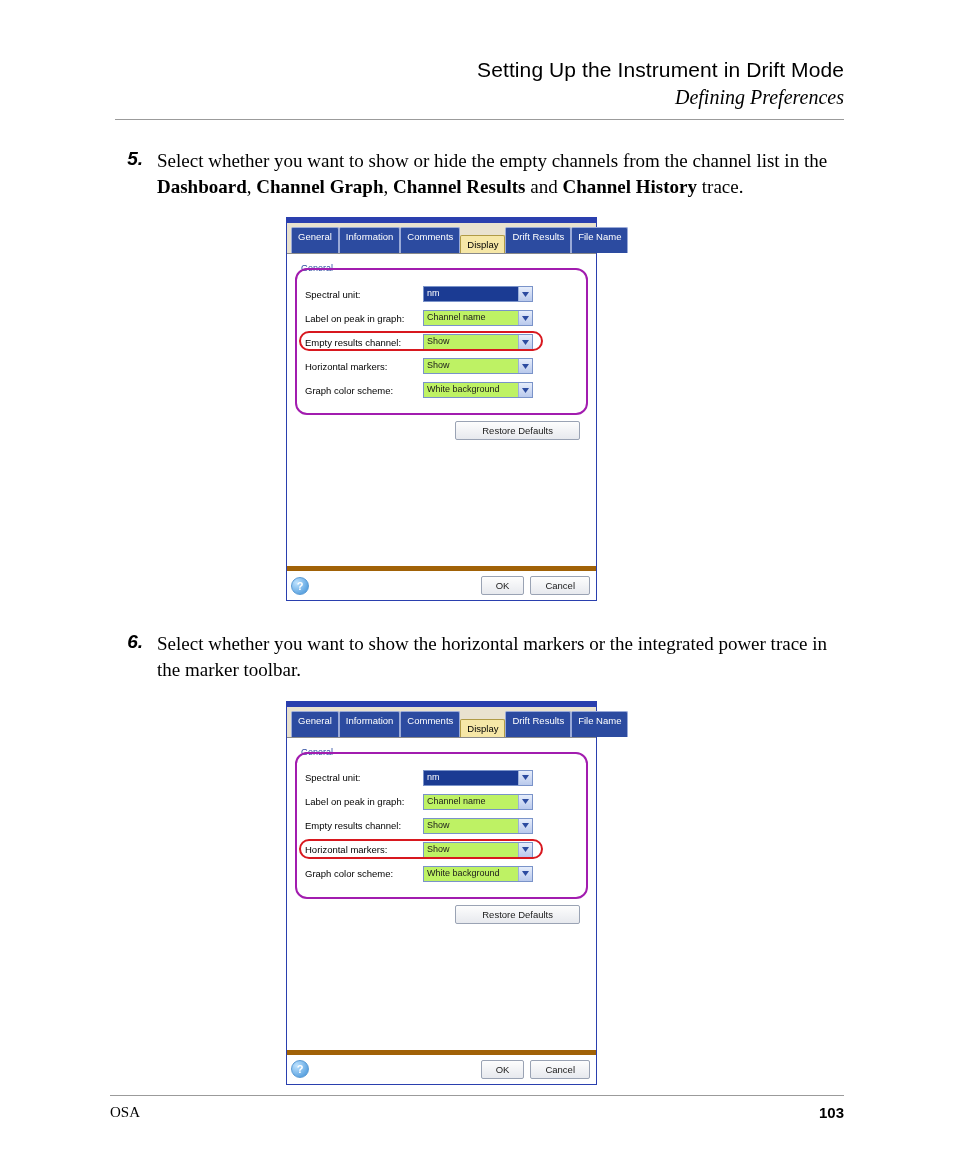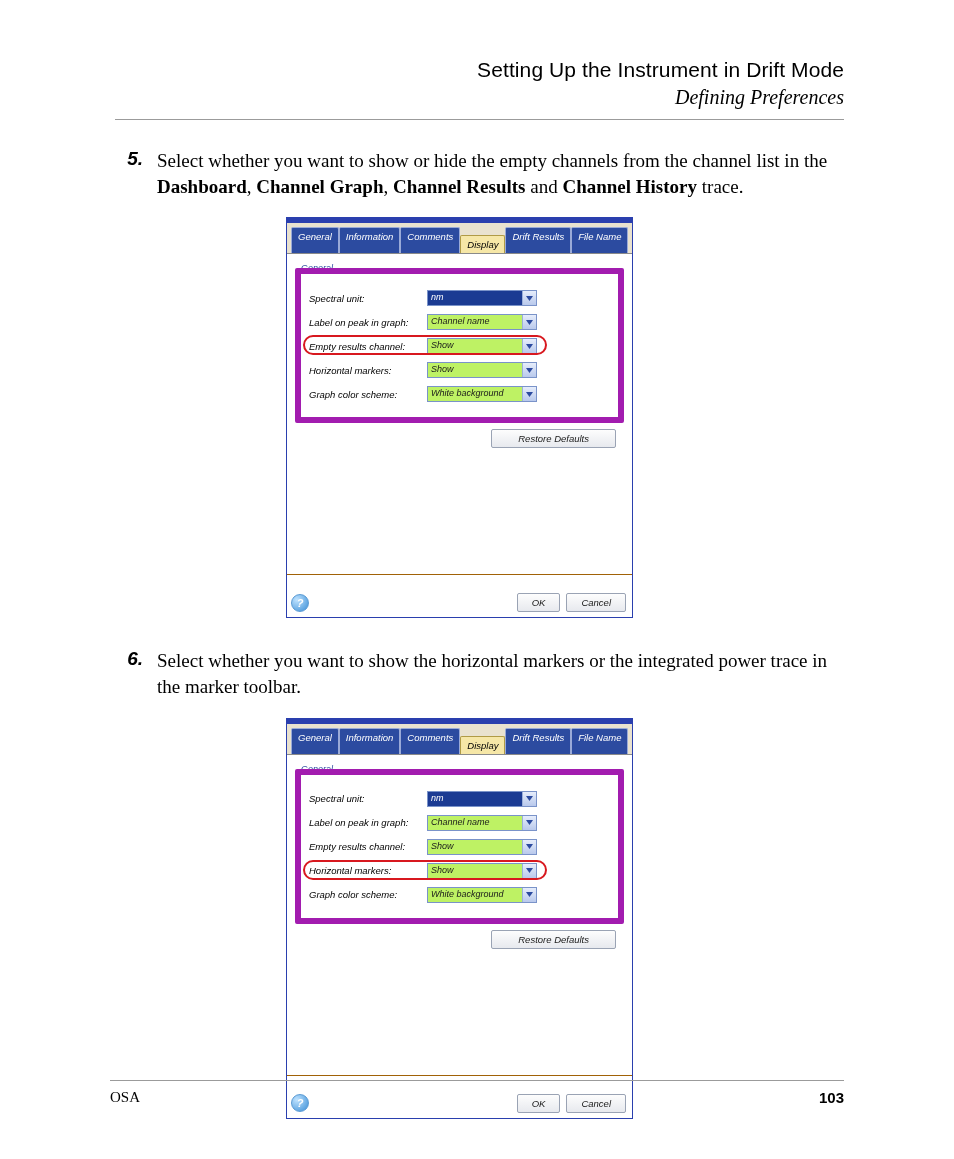--- a/index.html
+++ b/index.html
@@ -29,29 +29,28 @@
     width: 42px;
     text-align: right;
     padding-right: 14px;
     flex: 0 0 42px;
   }
   .step-body { font-size: 19px; line-height: 1.35; flex: 1; }
   .step-body .b { font-weight: 700; }
 
   
   .shot {
-    width: 347px;
+    width: 311px;
     margin: 18px 0 30px 171px;
     border: 1px solid #2a3fae;
     border-top-width: 6px;
     background: #fff;
     font-family: Arial, Helvetica, sans-serif;
     font-size: 10px;
     color: #1a1a1a;
-    font-style: italic;
   }
   .tabs {
     display: flex;
     background: #e9e2cf;
     border-bottom: 1px solid #8a8a8a;
     padding: 4px 4px 0 4px;
     gap: 0;
   }
   .tab {
     border: 1px solid #9aaad8;
@@ -70,22 +69,22 @@
     font-size: 9px;
     color: #2c4ba0;
     position: relative;
     top: 5px;
     left: 4px;
     background:#fff;
     padding: 0 2px;
     width: fit-content;
   }
   .fieldset-box {
-    border:6px solid #a21caf;
-    border-radius: 2px;
+    border:2px solid #a21caf;
+    border-radius: 12px;
     padding: 11px 24px 10px 8px;
   }
   .row {
     display:flex;
     align-items:center;
     height: 22px;
     margin: 2px 0;
     position: relative;
   }
   .row-label { width: 118px; font-size: 9.5px; color:#000; }
@@ -121,43 +120,43 @@
     padding: 3px 14px;
     border-radius: 2px;
     cursor:pointer;
   }
   .btn.wide { padding: 3px 26px; }
   .blank { height: 120px; }
   .footerbar {
     display:flex;
     align-items:center;
     justify-content:space-between;
-    border-top:1px solid #a16207;
-    padding: 18px 6px 5px 4px;
+    border-top:5px solid #a16207;
+    padding: 5px 6px 5px 4px;
     background:#fff;
   }
   .help-ico {
     width: 18px; height:18px;
     border-radius: 50%;
     background: radial-gradient(circle at 30% 30%, #bfe3ff, #3b8ed6);
     border:1px solid #5a9bd5;
     position: relative;
   }
   .help-ico::after{
     content:"?";
     position:absolute; inset:0;
     display:flex; align-items:center; justify-content:center;
     font-size:11px; font-weight:700; color:#fff;
   }
   .right-btns { display:flex; gap:6px; }
 
   
   .pagefoot {
     position:absolute;
-    left:110px; right:110px; bottom:53px;
+    left:110px; right:110px; bottom:38px;
   }
   .pagefoot .hr2 { border:none; border-top:1px solid #9b9b9b; margin:0 0 8px 0;}
   .pagefoot-row { display:flex; justify-content:space-between; font-size:15px; }
   .pagefoot-row .pnum { font-family: Arial, Helvetica, sans-serif; font-weight:700; }
 </style>
 </head>
 <body>
 
 <div class="page">
   <div class="header-block">

